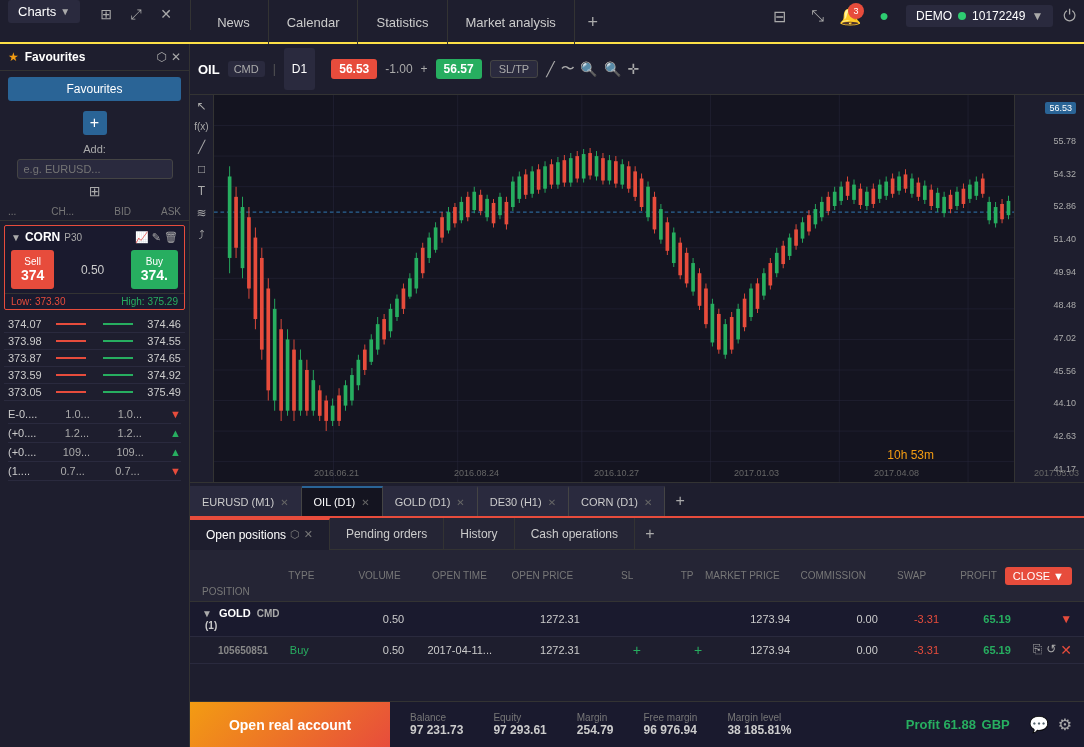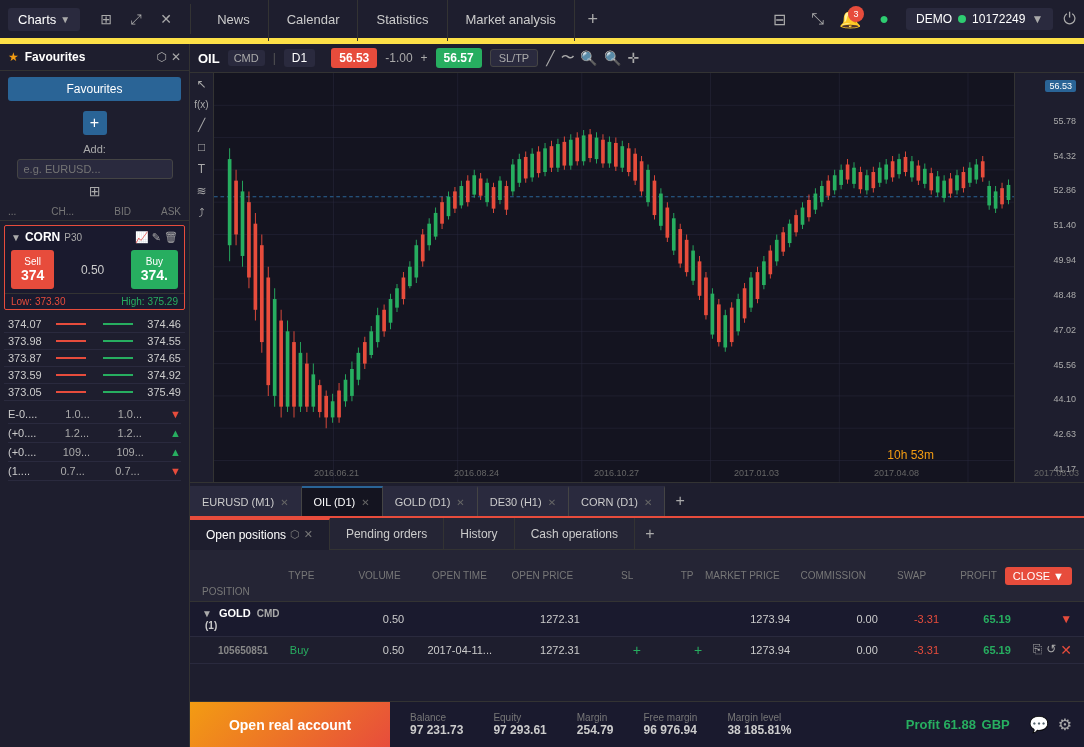--- a/index.html
+++ b/index.html
@@ -1,24 +1,24 @@
 <!DOCTYPE html>
 <html><head>
   <meta charset="utf-8">
   <style>
     * { box-sizing: border-box; margin: 0; padding: 0; font-family: Arial, sans-serif; }
     body { width: 1084px; height: 747px; overflow: hidden; background: #1a1a2e; font-size: 12px; }
 
     
     .top-nav {
       display: flex;
-      align-items: center;
+      align-items: flex-start;
       height: 44px;
       background: #1e1e2e;
-      border-bottom: 6px solid #fde047;
+      border-bottom: 2px solid #fde047;
       padding: 0 8px;
     }
     .nav-charts {
       display: flex;
       align-items: center;
       background: #2a2a3e;
       border-radius: 3px;
       padding: 4px 10px;
       color: #fff;
       font-size: 13px;
@@ -195,21 +195,21 @@
     
     .chart-toolbar {
       display: flex; align-items: center;
       background: #1e1e2e;
       padding: 4px 8px;
       border-bottom: 1px solid #333;
       gap: 8px;
     }
     .chart-symbol { color: #fff; font-size: 13px; font-weight: bold; }
     .chart-type { color: #aaa; font-size: 11px; background: #2a2a3e; padding: 2px 6px; border-radius: 3px; }
-    .chart-period { color: #fff; font-size: 12px; background: #2a2a3e; padding: 2px 8px; border-radius: 3px; cursor: pointer; }
+    .chart-period { color: #fff; font-size: 12px; background: #2a2a3e; padding: 14px 8px; border-radius: 3px; cursor: pointer; }
     .chart-divider { color: #555; }
     .price-down {
       background: #e74c3c; color: #fff; padding: 3px 8px; border-radius: 3px; font-size: 12px; font-weight: bold;
     }
     .price-change { color: #aaa; font-size: 12px; }
     .price-plus-sign { color: #aaa; font-size: 12px; }
     .price-up {
       background: #27ae60; color: #fff; padding: 3px 8px; border-radius: 3px; font-size: 12px; font-weight: bold;
     }
     .sltp-btn {

